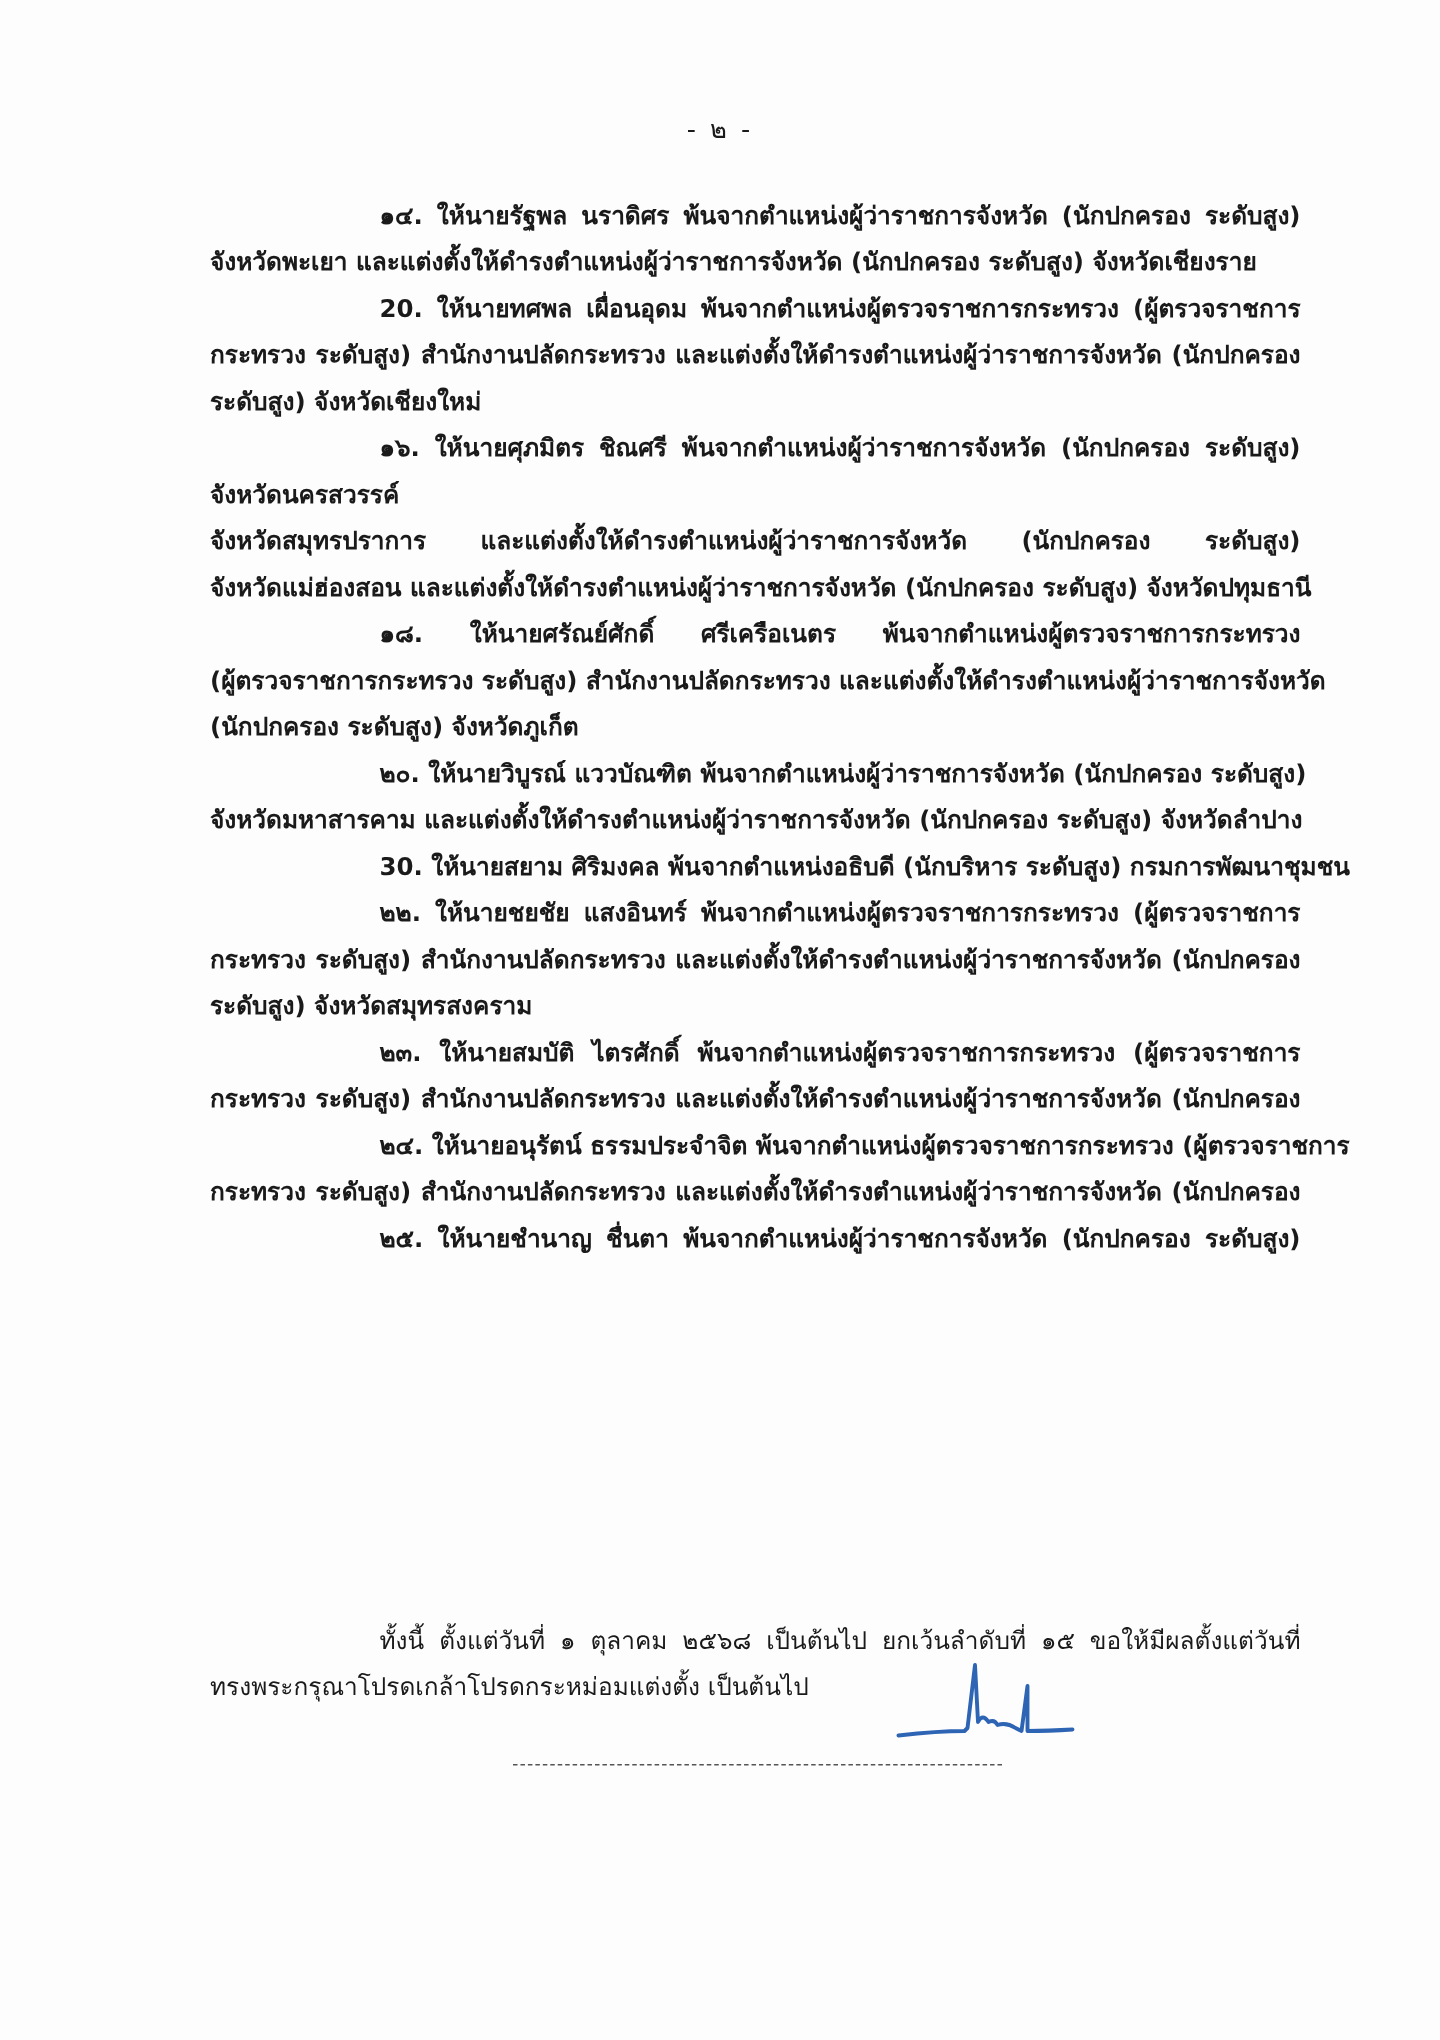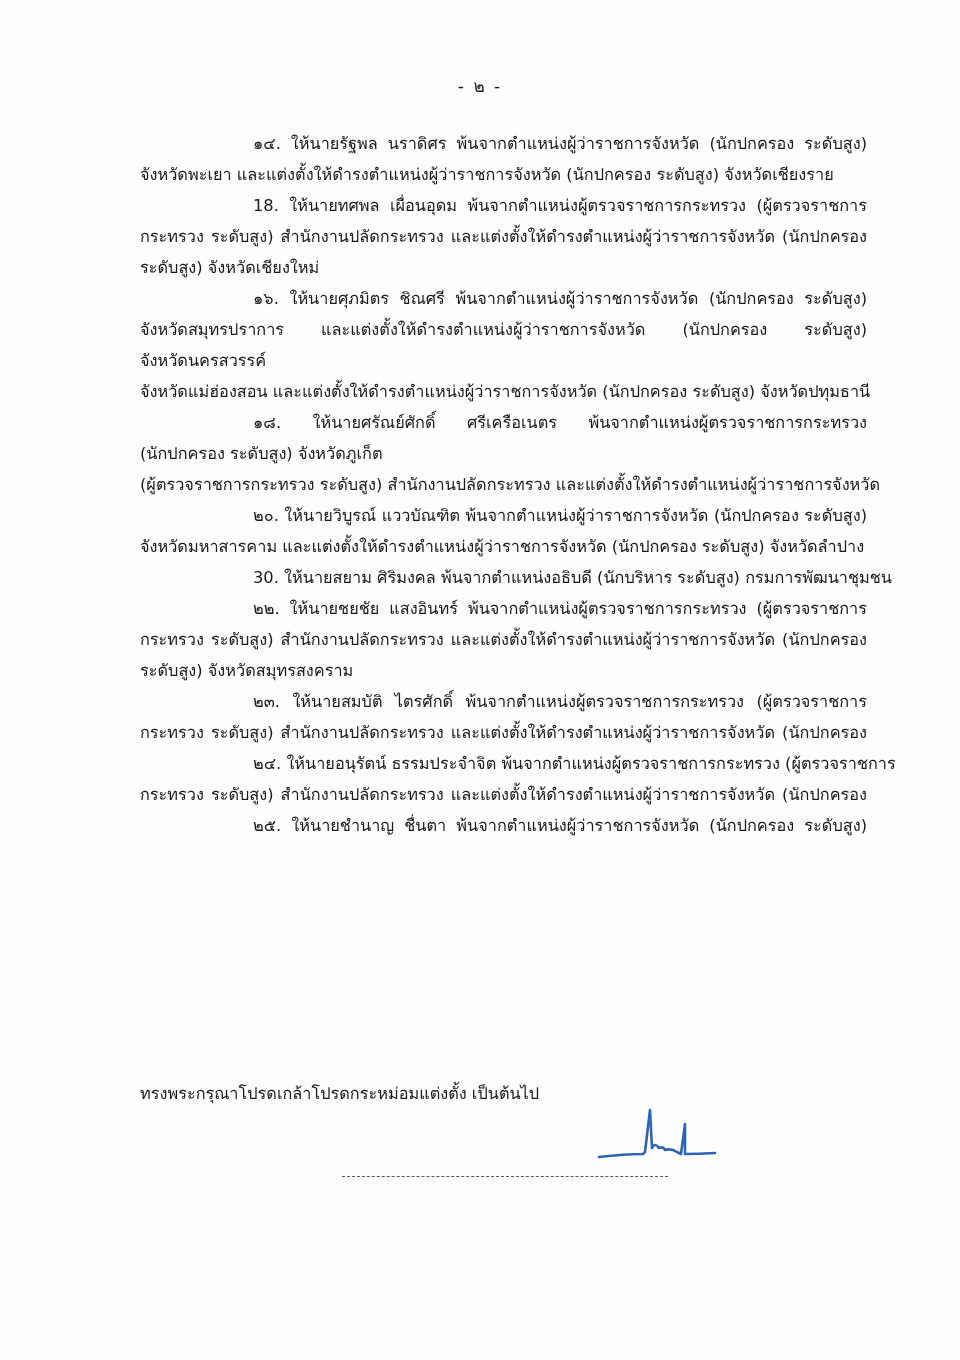--- a/index.html
+++ b/index.html
@@ -28,20 +28,21 @@
     width: 960px;
     text-align: center;
     font-size: 17px;
     letter-spacing: 2px;
   }
   .body-text {
     position: absolute;
     left: 140px;
     top: 128px;
     width: 727px;
+    font-weight: bold;
   }
   .item {
     margin: 0;
   }
   .line {
     display: block;
     height: 31px;
     line-height: 31px;
     font-size: 16.3px;
     white-space: nowrap;
@@ -84,39 +85,39 @@
   <div class="page-number">- ๒ -</div>
 
   <div class="body-text">
 
     <div class="item">
       <span class="line indent">๑๔. ให้นายรัฐพล นราดิศร พ้นจากตำแหน่งผู้ว่าราชการจังหวัด (นักปกครอง ระดับสูง)</span>
       <span class="line last">จังหวัดพะเยา และแต่งตั้งให้ดำรงตำแหน่งผู้ว่าราชการจังหวัด (นักปกครอง ระดับสูง) จังหวัดเชียงราย</span>
     </div>
 
     <div class="item">
-      <span class="line indent">18. ให้นายทศพล เผื่อนอุดม พ้นจากตำแหน่งผู้ตรวจราชการกระทรวง (ผู้ตรวจราชการ</span>
+      <span class="line indent">20. ให้นายทศพล เผื่อนอุดม พ้นจากตำแหน่งผู้ตรวจราชการกระทรวง (ผู้ตรวจราชการ</span>
       <span class="line">กระทรวง ระดับสูง) สำนักงานปลัดกระทรวง และแต่งตั้งให้ดำรงตำแหน่งผู้ว่าราชการจังหวัด (นักปกครอง</span>
       <span class="line last">ระดับสูง) จังหวัดเชียงใหม่</span>
     </div>
 
     <div class="item">
       <span class="line indent">๑๖. ให้นายศุภมิตร ชิณศรี พ้นจากตำแหน่งผู้ว่าราชการจังหวัด (นักปกครอง ระดับสูง)</span>
+      <span class="line last">จังหวัดนครสวรรค์</span>
       <span class="line">จังหวัดสมุทรปราการ และแต่งตั้งให้ดำรงตำแหน่งผู้ว่าราชการจังหวัด (นักปกครอง ระดับสูง)</span>
-      <span class="line last">จังหวัดนครสวรรค์</span>
     </div>
 
     <div class="item">
       <span class="line last">จังหวัดแม่ฮ่องสอน และแต่งตั้งให้ดำรงตำแหน่งผู้ว่าราชการจังหวัด (นักปกครอง ระดับสูง) จังหวัดปทุมธานี</span>
     </div>
 
     <div class="item">
       <span class="line indent">๑๘. ให้นายศรัณย์ศักดิ์ ศรีเครือเนตร พ้นจากตำแหน่งผู้ตรวจราชการกระทรวง</span>
+      <span class="line">(ผู้ตรวจราชการกระทรวง ระดับสูง) สำนักงานปลัดกระทรวง และแต่งตั้งให้ดำรงตำแหน่งผู้ว่าราชการจังหวัด</span>
       <span class="line last">(นักปกครอง ระดับสูง) จังหวัดภูเก็ต</span>
-      <span class="line">(ผู้ตรวจราชการกระทรวง ระดับสูง) สำนักงานปลัดกระทรวง และแต่งตั้งให้ดำรงตำแหน่งผู้ว่าราชการจังหวัด</span>
     </div>
 
 
     <div class="item">
       <span class="line indent">๒๐. ให้นายวิบูรณ์ แววบัณฑิต พ้นจากตำแหน่งผู้ว่าราชการจังหวัด (นักปกครอง ระดับสูง)</span>
       <span class="line last">จังหวัดมหาสารคาม และแต่งตั้งให้ดำรงตำแหน่งผู้ว่าราชการจังหวัด (นักปกครอง ระดับสูง) จังหวัดลำปาง</span>
     </div>
 
     <div class="item">
       <span class="line indent">30. ให้นายสยาม ศิริมงคล พ้นจากตำแหน่งอธิบดี (นักบริหาร ระดับสูง) กรมการพัฒนาชุมชน</span>
@@ -138,20 +139,21 @@
       <span class="line">กระทรวง ระดับสูง) สำนักงานปลัดกระทรวง และแต่งตั้งให้ดำรงตำแหน่งผู้ว่าราชการจังหวัด (นักปกครอง</span>
     </div>
 
     <div class="item">
       <span class="line indent">๒๕. ให้นายชำนาญ ชื่นตา พ้นจากตำแหน่งผู้ว่าราชการจังหวัด (นักปกครอง ระดับสูง)</span>
     </div>
 
   </div>
 
   <div class="closing">
+    <span class="line indent">ทั้งนี้ ตั้งแต่วันที่ ๑ ตุลาคม ๒๕๖๘ เป็นต้นไป ยกเว้นลำดับที่ ๑๕ ขอให้มีผลตั้งแต่วันที่</span>
     <span class="line last">ทรงพระกรุณาโปรดเกล้าโปรดกระหม่อมแต่งตั้ง เป็นต้นไป</span>
   </div>
 
   <div class="signature">
     <svg width="125" height="58" viewBox="0 0 125 58" xmlns="http://www.w3.org/2000/svg">
       <path d="M4 49 Q30 46 48 46 L50 44 L55 2 L57 40 Q60 34 64 40 Q68 38 70 42 Q76 40 82 44 L86 46 L90 16 L90 46 Q104 46 120 45" fill="none" stroke="#2e64b4" stroke-width="2.6" stroke-linecap="round" stroke-linejoin="round"></path>
     </svg>
   </div>
 
   <div class="end-rule"></div>

